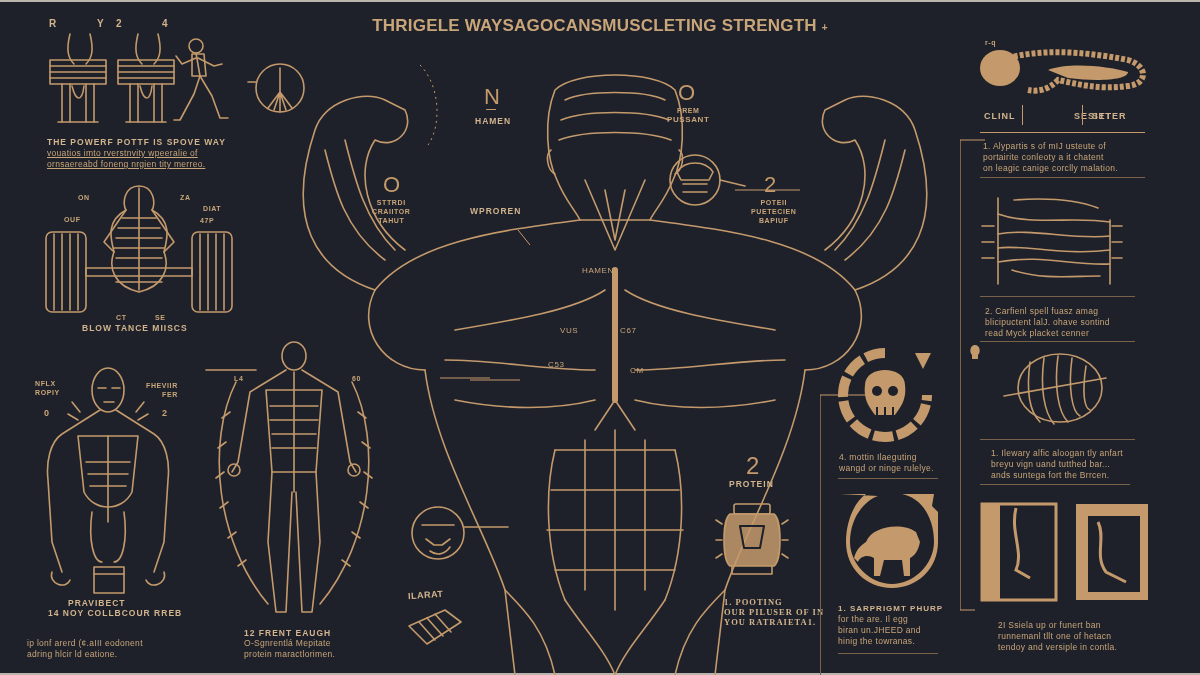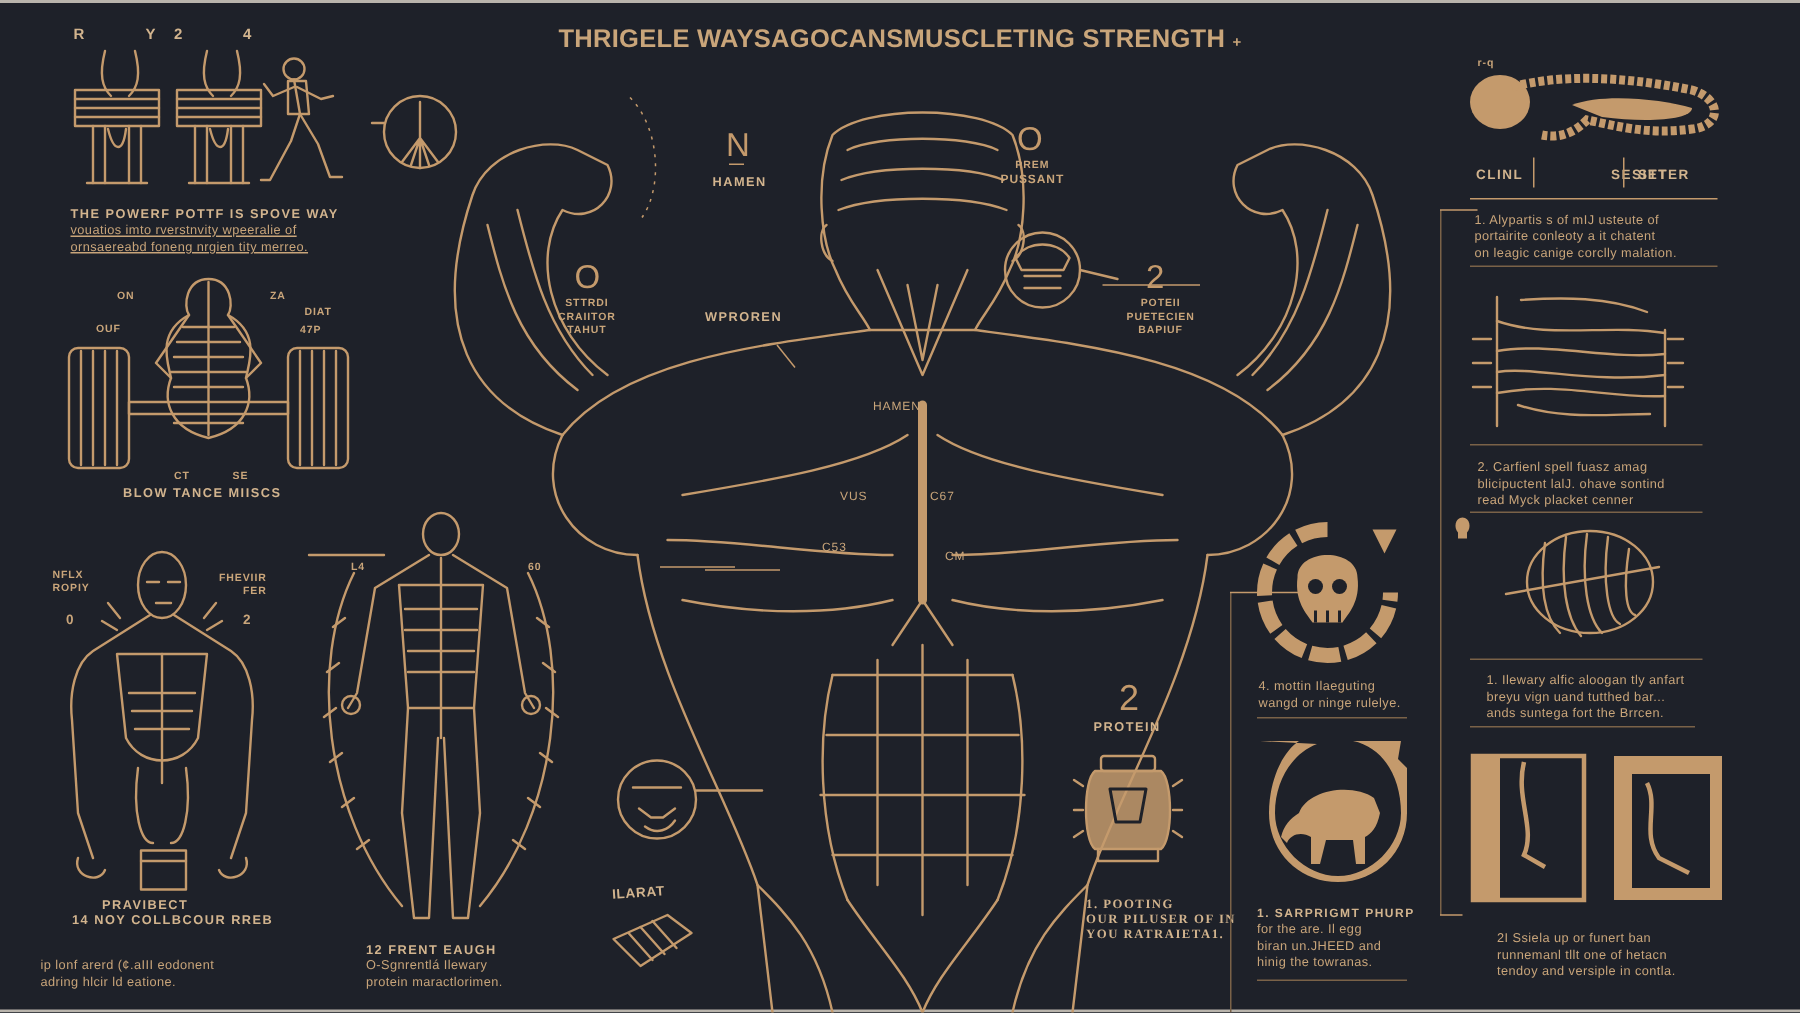--- a/index.html
+++ b/index.html
@@ -141,21 +141,21 @@
       <circle cx="28" cy="128" r="6"></circle>
       <circle cx="148" cy="128" r="6"></circle>
       <path d="M30 40 C0 100, 10 200, 62 262 M146 40 C176 100, 166 200, 114 262"></path>
       <path d="M24 70 l-8 6 M20 100 l-8 6 M18 130 l-8 6 M22 160 l-8 6 M30 190 l-8 6 M40 218 l-8 6"></path>
       <path d="M152 70 l8 6 M156 100 l8 6 M158 130 l8 6 M154 160 l8 6 M146 190 l8 6 M136 218 l8 6"></path>
       <path d="M0 28 H50"></path>
     </g>
   </svg>
   <div class="abs cap-head" style="left:244px;top:628px;">12 FRENT EAUGH</div>
   <div class="abs cap-body" style="left:244px;top:638px;">
-    <div>O-Sgnrentlá Ilewary</div>
+    <div>O-Sgnrentlá Mepitate</div>
     <div>protein maractlorimen.</div>
   </div>
 </div>
 
 <div>
   <svg style="left:255px;top:70px;" width="720" height="605" viewBox="0 0 720 605">
     <g class="ln" stroke-width="2.2">
 
       <path d="M300 20 C320 0, 400 0, 420 20 C432 50, 428 90, 418 110 C410 130, 400 140, 395 150 L325 150 C320 140, 310 130, 302 110 C292 90, 288 50, 300 20 Z"></path>
       <path d="M310 30 C330 20, 390 20, 410 30 M306 50 C330 40, 390 40, 414 50 M304 70 C330 60, 390 60, 416 70"></path>

